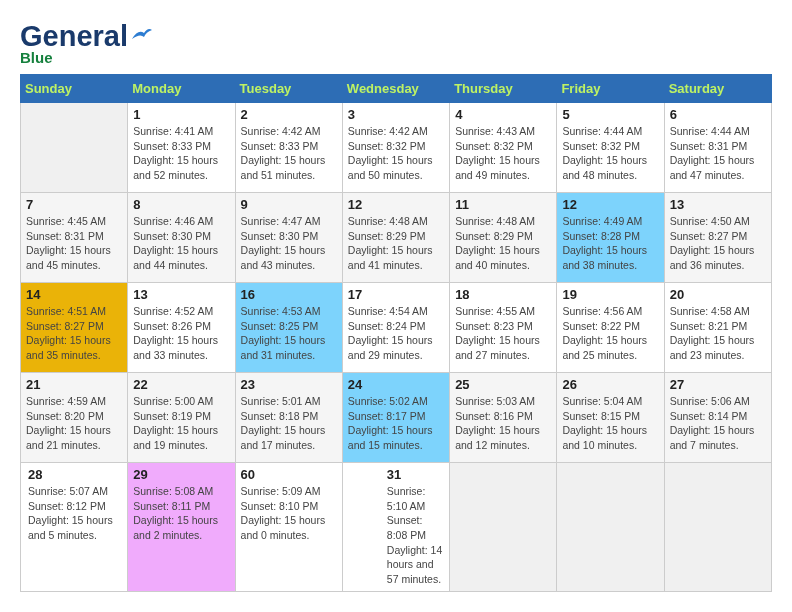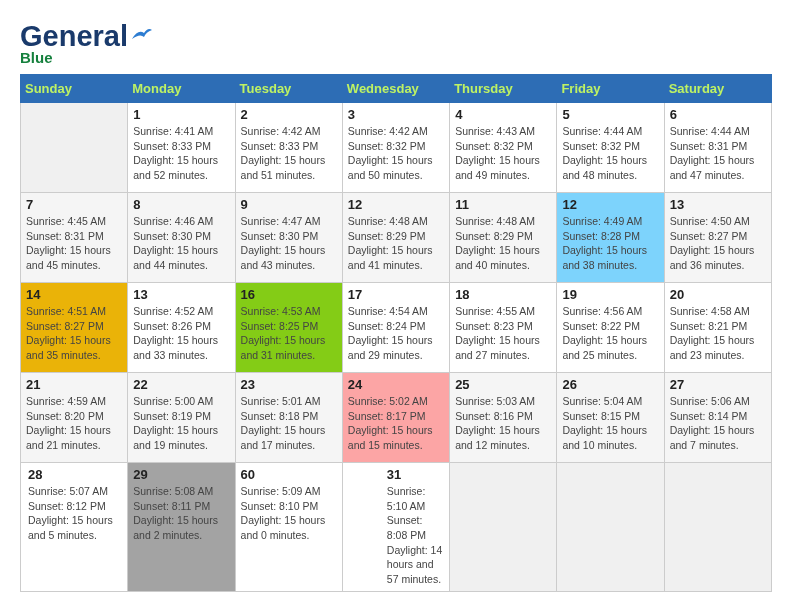--- a/index.html
+++ b/index.html
@@ -172,21 +172,21 @@
       </tr>
       <tr>
         <td style="background-color: #eab308;">
           <span class="day-number">14</span>
           <div class="day-info">Sunrise: 4:51 AM<br>Sunset: 8:27 PM<br>Daylight: 15 hours and 35 minutes.</div>
         </td>
         <td style="background-color: rgb(255, 255, 255);">
           <span class="day-number">13</span>
           <div class="day-info">Sunrise: 4:52 AM<br>Sunset: 8:26 PM<br>Daylight: 15 hours and 33 minutes.</div>
         </td>
-        <td style="background-color: #84cc16;">
+        <td style="background-color: #7dd3fc;">
           <span class="day-number">16</span>
           <div class="day-info">Sunrise: 4:53 AM<br>Sunset: 8:25 PM<br>Daylight: 15 hours and 31 minutes.</div>
         </td>
         <td style="background-color: rgb(255, 255, 255);">
           <span class="day-number">17</span>
           <div class="day-info">Sunrise: 4:54 AM<br>Sunset: 8:24 PM<br>Daylight: 15 hours and 29 minutes.</div>
         </td>
         <td style="background-color: rgb(255, 255, 255);">
           <span class="day-number">18</span>
           <div class="day-info">Sunrise: 4:55 AM<br>Sunset: 8:23 PM<br>Daylight: 15 hours and 27 minutes.</div>
@@ -206,21 +206,21 @@
           <div class="day-info">Sunrise: 4:59 AM<br>Sunset: 8:20 PM<br>Daylight: 15 hours and 21 minutes.</div>
         </td>
         <td style="background-color: rgb(245, 245, 245);">
           <span class="day-number">22</span>
           <div class="day-info">Sunrise: 5:00 AM<br>Sunset: 8:19 PM<br>Daylight: 15 hours and 19 minutes.</div>
         </td>
         <td style="background-color: rgb(245, 245, 245);">
           <span class="day-number">23</span>
           <div class="day-info">Sunrise: 5:01 AM<br>Sunset: 8:18 PM<br>Daylight: 15 hours and 17 minutes.</div>
         </td>
-        <td style="background-color: #fca5a5;">
+        <td style="background-color: #7dd3fc;">
           <span class="day-number">24</span>
           <div class="day-info">Sunrise: 5:02 AM<br>Sunset: 8:17 PM<br>Daylight: 15 hours and 15 minutes.</div>
         </td>
         <td style="background-color: rgb(245, 245, 245);">
           <span class="day-number">25</span>
           <div class="day-info">Sunrise: 5:03 AM<br>Sunset: 8:16 PM<br>Daylight: 15 hours and 12 minutes.</div>
         </td>
         <td style="background-color: rgb(245, 245, 245);">
           <span class="day-number">26</span>
           <div class="day-info">Sunrise: 5:04 AM<br>Sunset: 8:15 PM<br>Daylight: 15 hours and 10 minutes.</div>
@@ -228,21 +228,21 @@
         <td style="background-color: rgb(245, 245, 245);">
           <span class="day-number">27</span>
           <div class="day-info">Sunrise: 5:06 AM<br>Sunset: 8:14 PM<br>Daylight: 15 hours and 7 minutes.</div>
         </td>
       </tr>
       <tr>
         <td style="background-color: rgb(255, 255, 255); padding-left: 7px;">
           <span class="day-number">28</span>
           <div class="day-info">Sunrise: 5:07 AM<br>Sunset: 8:12 PM<br>Daylight: 15 hours and 5 minutes.</div>
         </td>
-        <td style="background-color: #a3a3a3;">
+        <td style="background-color: #f0abfc;">
           <span class="day-number">29</span>
           <div class="day-info">Sunrise: 5:08 AM<br>Sunset: 8:11 PM<br>Daylight: 15 hours and 2 minutes.</div>
         </td>
         <td style="background-color: rgb(255, 255, 255);">
           <span class="day-number">60</span>
           <div class="day-info">Sunrise: 5:09 AM<br>Sunset: 8:10 PM<br>Daylight: 15 hours and 0 minutes.</div>
         </td>
         <td style="background-color: rgb(255, 255, 255); padding-left: 44px;">
           <span class="day-number">31</span>
           <div class="day-info">Sunrise: 5:10 AM<br>Sunset: 8:08 PM<br>Daylight: 14 hours and 57 minutes.</div>

